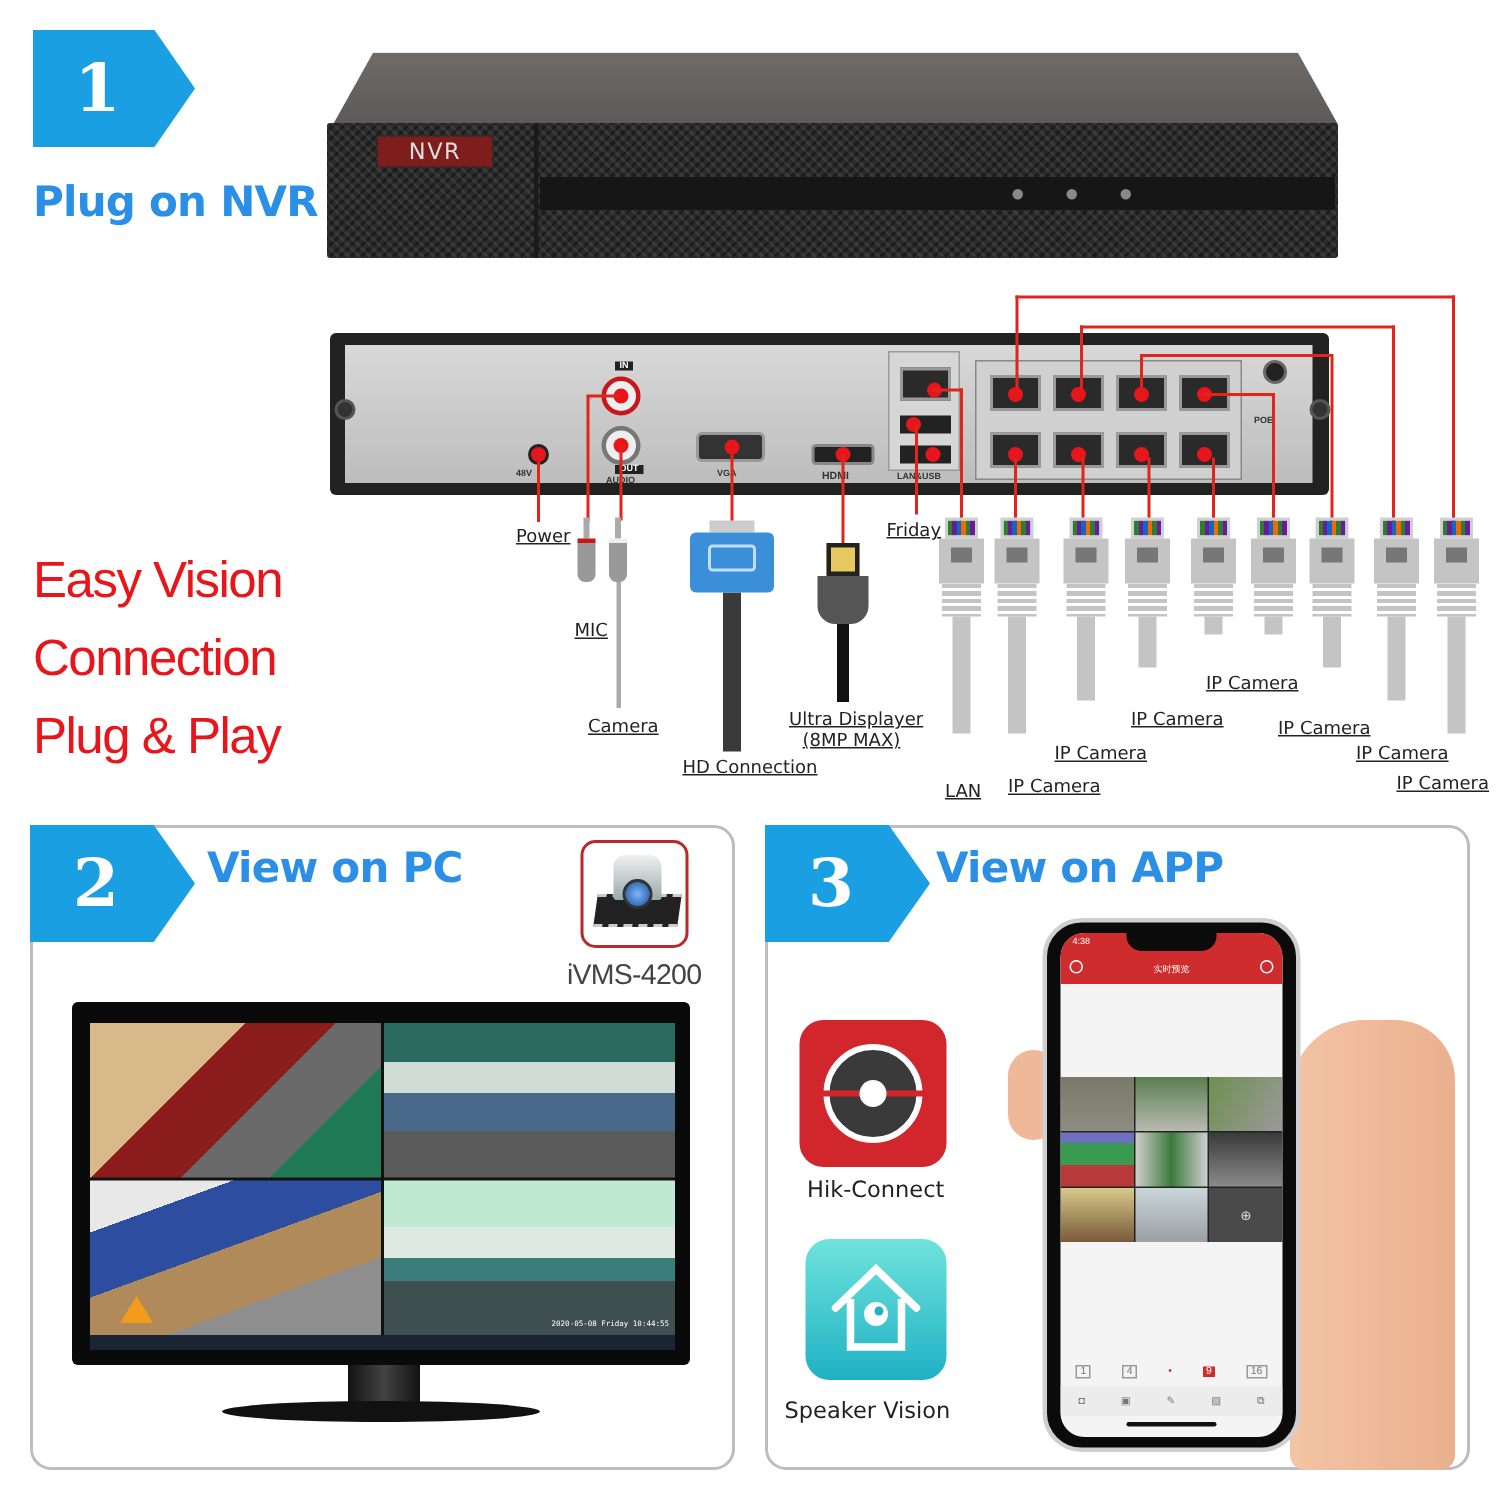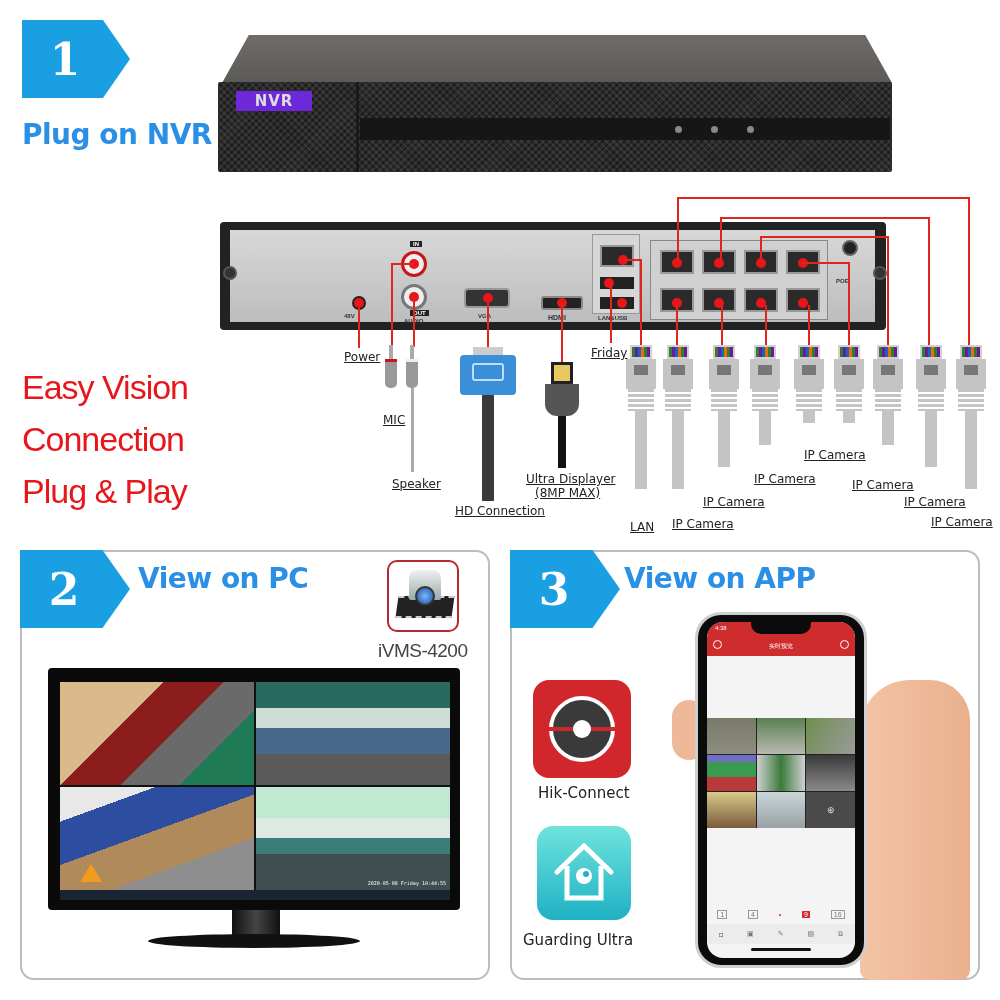--- a/index.html
+++ b/index.html
@@ -24,21 +24,21 @@
   }
   .nvr-front-face {
     position: absolute; left: 218px; top: 82px; width: 674px; height: 90px;
     background-color: #2b2b2b;
     background-image:
       repeating-linear-gradient(45deg, rgba(255,255,255,0.07) 0 2px, transparent 2px 5px),
       repeating-linear-gradient(-45deg, rgba(0,0,0,0.35) 0 2px, transparent 2px 5px);
     border-radius: 2px;
   }
   .nvr-divider { position: absolute; left: 356px; top: 82px; width: 3px; height: 90px; background: #1a1a1a; }
-  .nvr-label { position: absolute; left: 236px; top: 91px; width: 76px; height: 20px; background: #6d28d9; color: #ddd; font-weight: bold; font-size: 15px; font-family: "DejaVu Sans", sans-serif; display: flex; align-items: center; justify-content: center; letter-spacing: 1px; }
+  .nvr-label { position: absolute; left: 252px; top: 91px; width: 76px; height: 20px; background: #7f1d1d; color: #ddd; font-weight: normal; font-size: 15px; font-family: "DejaVu Sans", sans-serif; display: flex; align-items: center; justify-content: center; letter-spacing: 1px; }
   .nvr-strip { position: absolute; left: 360px; top: 118px; width: 530px; height: 22px; background: #161616; }
   .nvr-led { position: absolute; width: 7px; height: 7px; border-radius: 50%; background: #888; top: 126px; }
 
   
   .nvr-back {
     position: absolute; left: 220px; top: 222px; width: 666px; height: 108px;
     background: #222; border-radius: 4px;
   }
   .nvr-back-panel {
     position: absolute; left: 230px; top: 230px; width: 645px; height: 92px;
@@ -285,21 +285,21 @@
   </div>
 <div class="lan-plug" style="left:956px;top:345px;">
     <div class="lan-head"></div>
     <div class="lan-body"></div>
     <div class="lan-ribs"></div>
     <div class="lan-cord" style="height:78px;"></div>
   </div>
 
 <div class="cable-label" style="left:344px;top:350px;">Power</div>
 <div class="cable-label" style="left:383px;top:413px;">MIC</div>
-<div class="cable-label" style="left:392px;top:477px;">Speaker</div>
+<div class="cable-label" style="left:392px;top:477px;">Camera</div>
 <div class="cable-label" style="left:455px;top:504px;">HD Connection</div>
 <div class="cable-label" style="left:526px;top:472px;">Ultra Displayer</div>
 <div class="cable-label" style="left:535px;top:486px;">(8MP MAX)</div>
 <div class="cable-label" style="left:591px;top:346px;">Friday</div>
 <div class="cable-label" style="left:630px;top:520px;">LAN</div>
 <div class="cable-label" style="left:672px;top:517px;">IP Camera</div>
 <div class="cable-label" style="left:703px;top:495px;">IP Camera</div>
 <div class="cable-label" style="left:754px;top:472px;">IP Camera</div>
 <div class="cable-label" style="left:804px;top:448px;">IP Camera</div>
 <div class="cable-label" style="left:852px;top:478px;">IP Camera</div>
@@ -352,21 +352,21 @@
 <div class="app-label" style="left:538px;top:784px;">Hik-Connect</div>
 
 <div class="app-icon gv">
   <svg width="94" height="94" viewBox="0 0 94 94">
     <path d="M20 46 L47 20 L74 46" fill="none" stroke="#fff" stroke-width="5" stroke-linecap="round"></path>
     <path d="M30 40 L30 72 L64 72 L64 40" fill="none" stroke="#fff" stroke-width="5"></path>
     <circle cx="47" cy="50" r="8" fill="#fff"></circle>
     <circle cx="49" cy="48" r="3" fill="#1fb1c4"></circle>
   </svg>
 </div>
-<div class="app-label" style="left:523px;top:931px;">Guarding Ultra</div>
+<div class="app-label" style="left:523px;top:931px;">Speaker Vision</div>
 
 <div class="hand"></div>
 <div class="thumb"></div>
 <div class="phone"></div>
 <div class="phone-screen">
   <div class="phone-header">
     <div class="phone-time">4:38</div>
     <div class="phone-title">实时预览</div>
     <div class="phone-btn" style="left:6px;"></div>
     <div class="phone-btn" style="right:6px;"></div>

